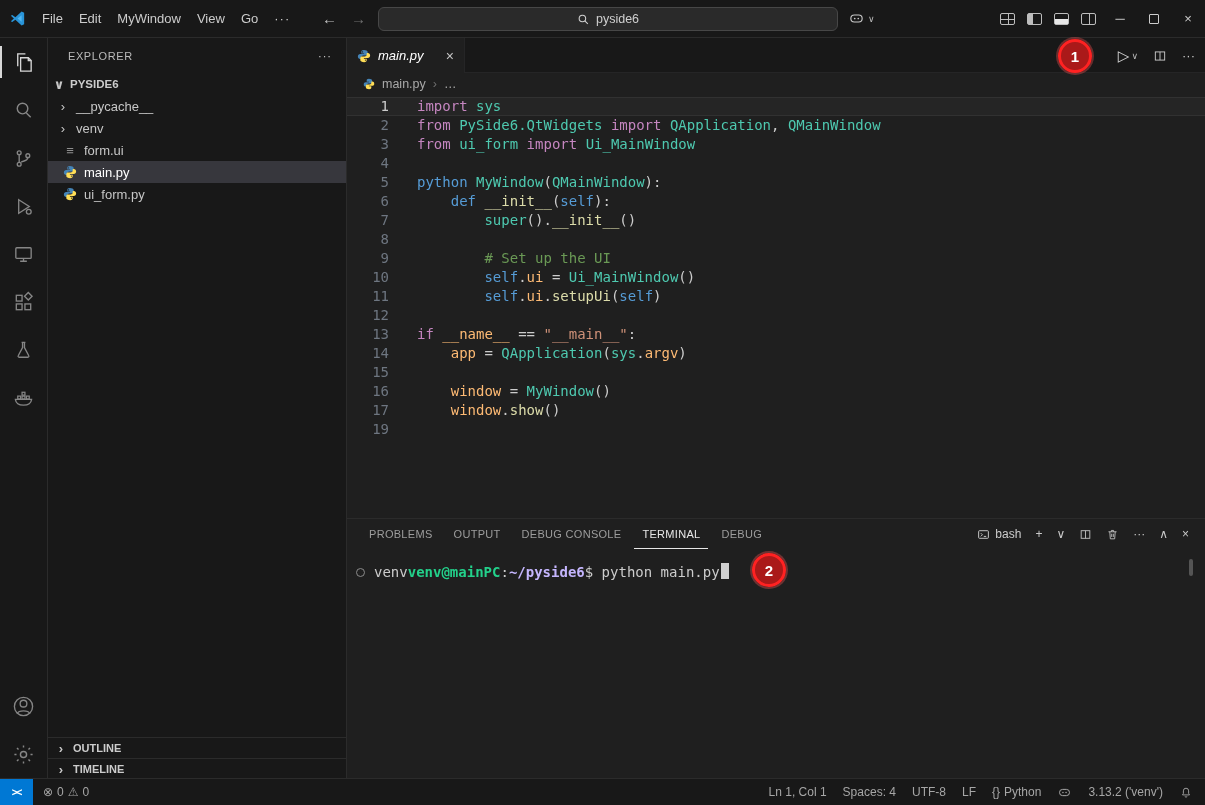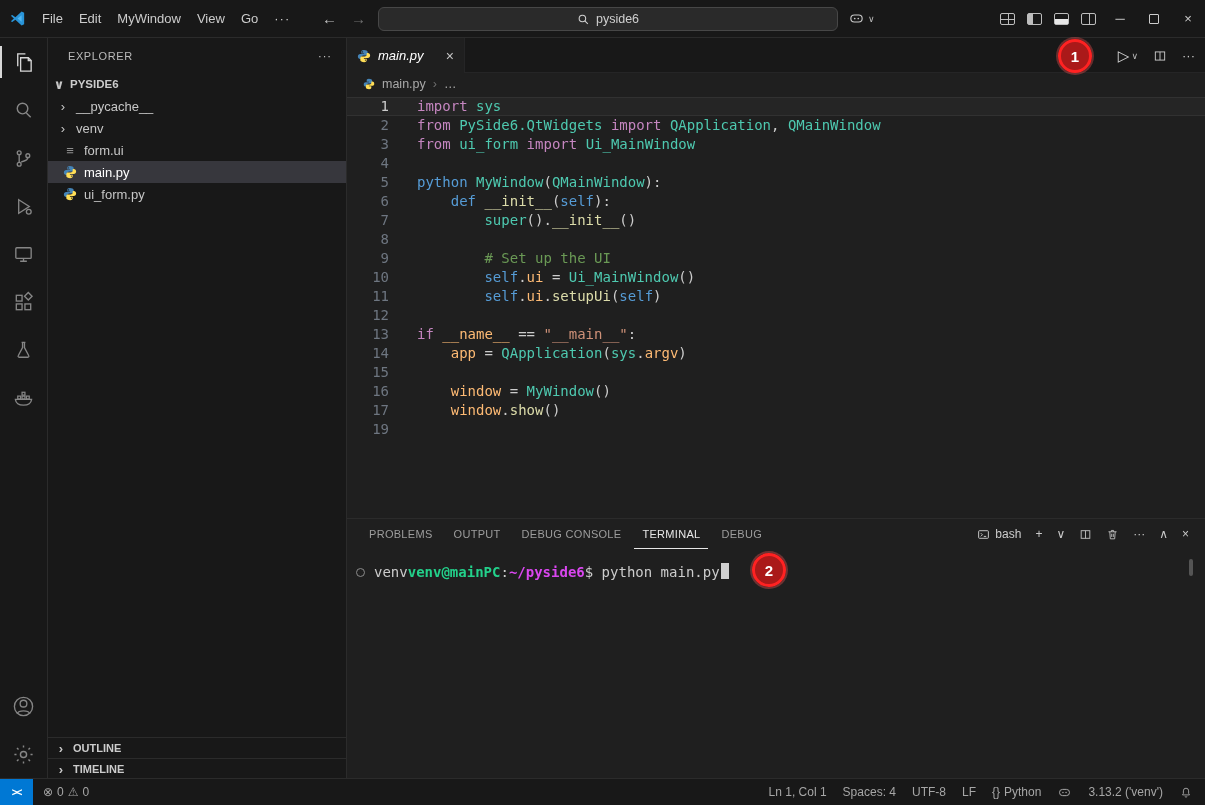--- a/index.html
+++ b/index.html
@@ -86,21 +86,21 @@
   .panel-tab{height:30px;display:flex;align-items:center;padding:0 8px;margin-right:5px;font-size:11px;letter-spacing:.3px;color:#9d9d9d;border-bottom:1px solid transparent}
   .panel-tab.active{color:#e7e7e7;border-bottom-color:#e7e7e7}
   .panel-actions{position:absolute;right:16px;top:0;height:30px;display:flex;align-items:center;gap:14px;color:#c9c9c9}
   .shell-label{display:flex;align-items:center;gap:5px;font-size:12px;color:#cccccc}
   .pa-glyph{font-size:12px;color:#c9c9c9}
   .terminal{position:relative;padding:14px 0 0 9px;font-family:"DejaVu Sans Mono","Liberation Mono",monospace;font-size:14px;line-height:18px;color:#cccccc}
   .term-line{display:flex;align-items:center;white-space:pre}
   .term-deco{width:9px;height:9px;border:1px solid #8a8a8a;border-radius:50%;margin-right:9px;flex:none}
   .tm-d{color:#cccccc}
   .tm-gb{color:#23d18b;font-weight:bold}
-  .tm-bb{color:#d946ef;font-weight:bold}
+  .tm-bb{color:#c4b5fd;font-weight:bold}
   .term-cursor{display:inline-block;width:8px;height:16px;background:#cfcfcf;margin-left:1px;vertical-align:-2px}
   .term-scrollbar{position:absolute;right:12px;top:10px;width:4px;height:17px;background:#555;border-radius:2px}
 
   
   .statusbar{position:absolute;left:0;right:0;bottom:0;height:27px;background:#181818;border-top:1px solid #2b2b2b;display:flex;align-items:center;font-size:12px;color:#a6a6a6;z-index:6}
   .remote{width:33px;height:100%;background:#0078d4;color:#ffffff;display:flex;align-items:center;justify-content:center;font-weight:bold;font-size:10px;letter-spacing:-1px}
   .sb-left{display:flex;align-items:center;gap:4px;margin-left:10px}
   .sb-left .ic{font-size:12px}
   .sb-right{margin-left:auto;display:flex;align-items:center;gap:16px;margin-right:12px;color:#a6a6a6}
   .sb-item{display:flex;align-items:center;gap:4px;white-space:nowrap}

